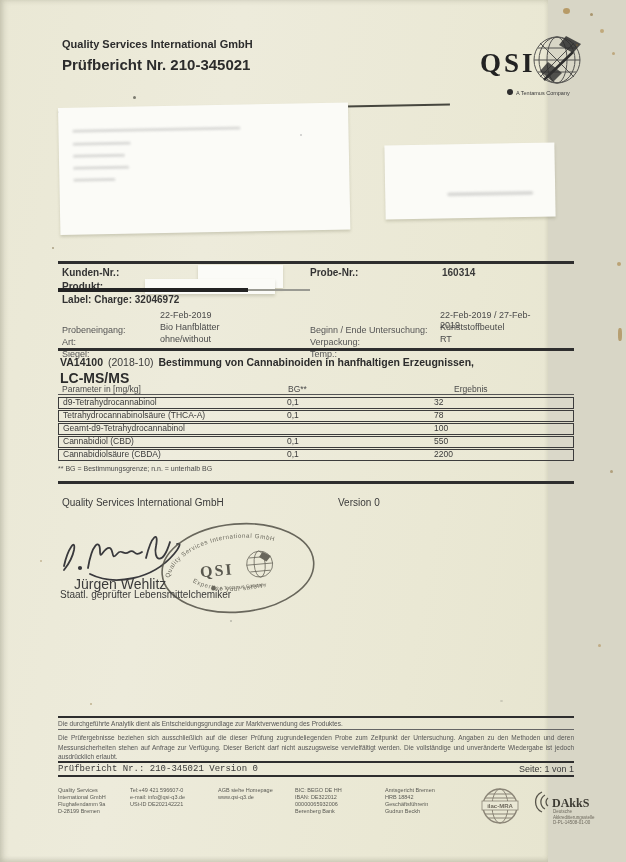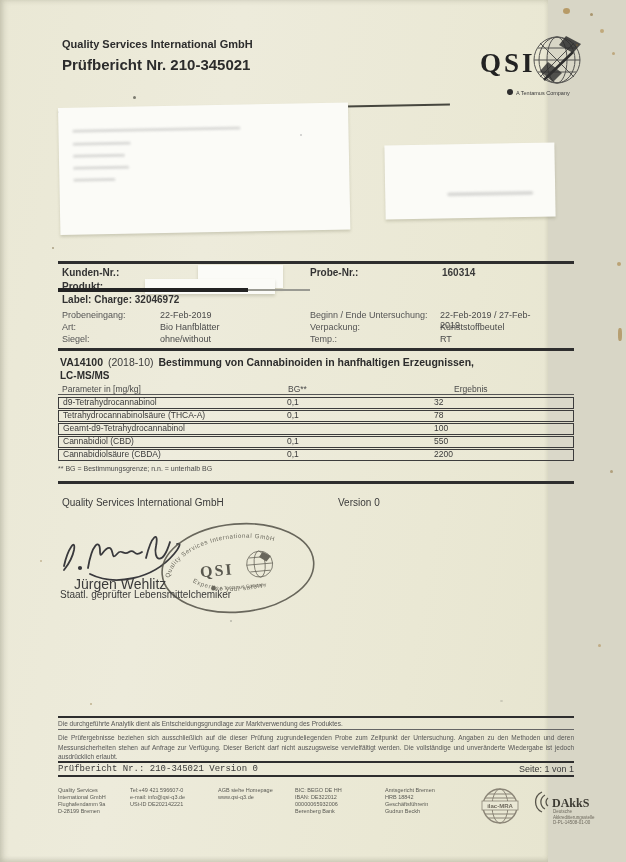--- a/index.html
+++ b/index.html
@@ -8,21 +8,21 @@
     position:relative;width:548px;height:862px;
     background:linear-gradient(100deg,#eae8d5 0%,#edebdb 35%,#eae8d4 75%,#e7e5d0 100%);
     font-family:"Liberation Sans",sans-serif;color:#2c2c2c;
     box-shadow:inset 3px 0 6px rgba(60,60,40,.18), inset 0 -2px 5px rgba(60,60,40,.10);
   }
   .abs{position:absolute;}
   .rule{position:absolute;background:#2e2e2e;}
   .b{font-weight:bold;}
   .lbl{font-weight:bold;font-size:10px;color:#333;}
   .val{font-weight:bold;font-size:10px;color:#3a3a3a;}
-  .slbl{font-size:9px;color:#555;}
+  .slbl{font-size:9px;color:#555;margin-top:15px;}
   .sval{font-size:9px;color:#4a4a4a;}
   .redact{position:absolute;background:#fbfbf7;box-shadow:0 2px 3px rgba(90,90,60,.22);}
   .smudge{position:absolute;background:rgba(150,150,148,.32);filter:blur(1px);border-radius:2px;}
   .t-row{position:relative;height:12px;border:1.5px solid #3c3c3c;margin-bottom:1px;box-sizing:border-box;background:rgba(255,255,255,.06);}
   .t-row span{position:absolute;top:0;font-size:8.5px;line-height:9px;color:#3a3a3a;padding-top:0px;}
   .t-param{left:4px;} .t-bg{left:228px;} .t-res{left:375px;}
   .th{position:absolute;font-size:8.5px;color:#4a4a4a;}
   .legal{font-size:6.5px;color:#555;line-height:9.5px;}
   .fcol{font-size:5.5px;line-height:7px;color:#5a5a54;white-space:pre-line;}
   .stain{position:absolute;border-radius:50%;}
@@ -99,21 +99,21 @@
   <div class="abs slbl" style="left:310px;top:334px;">Temp.:</div>
   <div class="abs sval" style="left:440px;top:334px;">RT</div>
 
   <div class="rule" style="left:58px;top:348px;width:516px;height:3px;"></div>
 
   <div class="abs" style="left:60px;top:356px;font-size:10.5px;white-space:nowrap;">
     <span class="b">VA14100</span>
     <span style="margin:0 2px;color:#3a3a3a;">(2018-10)</span>
     <span class="b">Bestimmung von Cannabinoiden in hanfhaltigen Erzeugnissen,</span>
   </div>
-  <div class="abs b" style="left:60px;top:370px;font-size:10px;">LC-MS/MS</div>
+  <div class="abs b" style="left:60px;top:370px;font-size:14px;">LC-MS/MS</div>
 
   <div class="th" style="left:62px;top:384px;">Parameter in [mg/kg]</div>
   <div class="th" style="left:288px;top:384px;">BG**</div>
   <div class="th" style="left:435px;top:384px;padding-left:19px;">Ergebnis</div>
   <div class="rule" style="left:58px;top:394px;width:516px;height:1px;background:#555;"></div>
 
   <div class="abs" style="left:58px;top:397px;width:516px;">
     <div class="t-row">
       <span class="t-param">d9-Tetrahydrocannabinol</span>
       <span class="t-bg">0,1</span>

